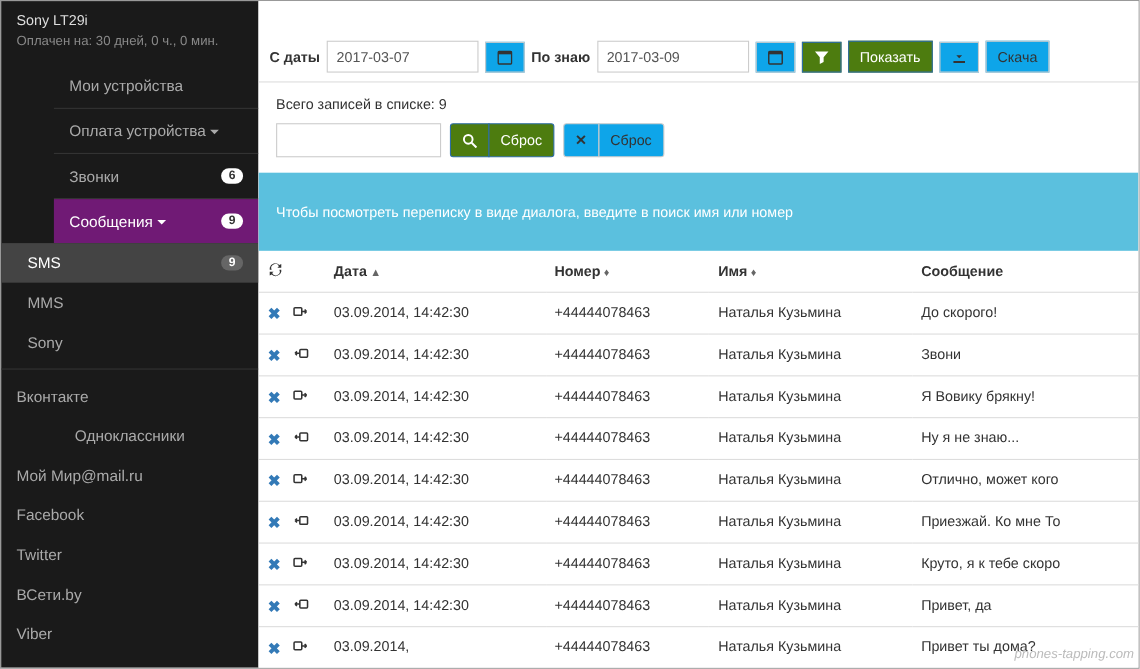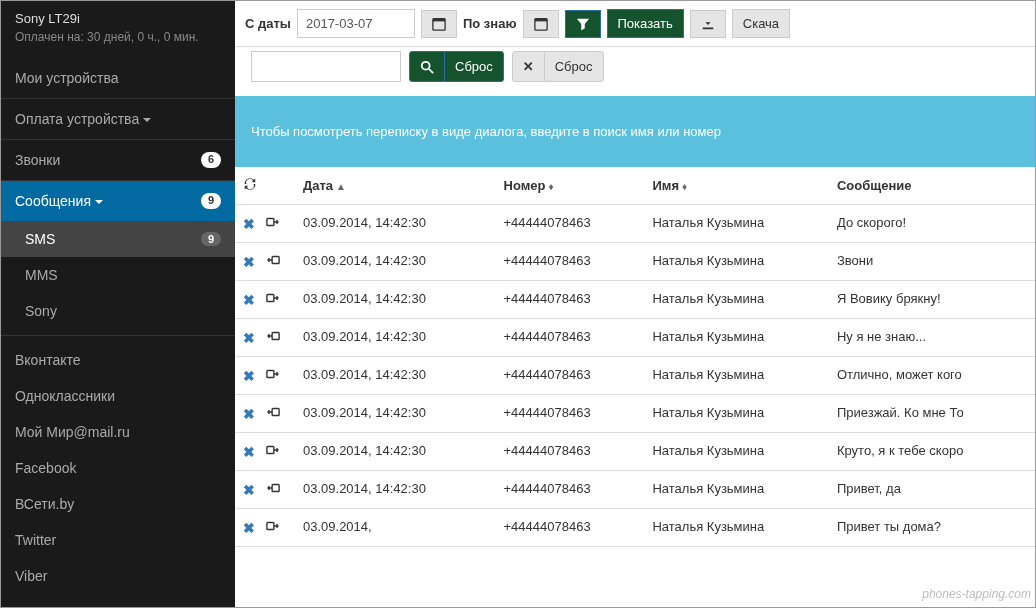--- a/index.html
+++ b/index.html
@@ -1,36 +1,36 @@
 <!DOCTYPE html>
 <html><head>
 <meta charset="utf-8">
 <style>
 * { box-sizing: border-box; margin: 0; padding: 0; }
 body { font-family: Arial, sans-serif; font-size: 13px; width: 1036px; height: 608px; overflow: hidden; background: #fff; border: 1px solid #999; position: relative; }
 .app { display: flex; height: 100%; }
 .sidebar { width: 234px; background: #1a1a1a; color: #ccc; display: flex; flex-direction: column; font-size: 14px; }
 .sb-header { padding: 10px 14px 4px; color: #ddd; font-size: 13px; }
 .sb-sub { padding: 0 14px 14px; color: #888; font-size: 12px; }
-.sb-item { padding: 12px 14px; color: #aaa; cursor: pointer; display: flex; justify-content: space-between; }
+.sb-item { padding: 12px 14px; color: #aaa; cursor: pointer; display: flex; align-items: center; justify-content: space-between; margin-left: 48px; }
 .sb-item.border-b { border-bottom: 1px solid #333; }
-.sb-item.active { background: #0369a1; color: #fff; }
+.sb-item.active { background: #701a75; color: #fff; }
 .sb-sub-item { padding: 10px 14px 10px 24px; color: #aaa; cursor: pointer; display: flex; justify-content: space-between; align-items: center; }
 .sb-sub-item.active { background: #444; color: #fff; }
 .badge { background: #fff; color: #333; border-radius: 9px; padding: 1px 7px; font-size: 11px; font-weight: bold; }
 .badge-muted { background: #666; color: #fff; }
 .caret { display: inline-block; width: 0; height: 0; margin-left: 4px; vertical-align: middle; border-top: 4px solid; border-right: 4px solid transparent; border-left: 4px solid transparent; }
 .sb-divider { border-top: 1px solid #333; margin: 6px 0; }
 .main { flex: 1; display: flex; flex-direction: column; overflow: hidden; background: #fff; }
-.toolbar { display: flex; align-items: center; gap: 6px; padding: 8px 10px; border-bottom: 1px solid #ddd; }
+.toolbar { display: flex; align-items: center; gap: 6px; padding: 8px 10px; border-bottom: 1px solid #ddd; margin-top: 28px; }
 .label-bold { font-weight: bold; color: #333; }
 .input { border: 1px solid #ccc; padding: 6px 8px; font-size: 13px; color: #555; }
-.w150 { width: 118px; }
-.btn { border: 1px solid #ccc; background: #e5e5e5; padding: 6px 10px; cursor: pointer; display: inline-flex; align-items: center; gap: 5px; color: #333; font-size: 13px; }
-.btn-primary { background: #14532d; color: #fff; border-color: #2e6da4; }
+.w150 { width: 138px; }
+.btn { border: 1px solid #ccc; background: #0ea5e9; padding: 6px 10px; cursor: pointer; display: inline-flex; align-items: center; gap: 5px; color: #333; font-size: 13px; }
+.btn-primary { background: #4d7c0f; color: #fff; border-color: #2e6da4; }
 .icon { display: inline-flex; align-items: center; justify-content: center; width: 14px; height: 14px; }
 .subheader { padding: 12px 16px 6px; color: #333; }
 .search-row { display: flex; gap: 0; padding: 4px 16px 14px; }
 .search-input { width: 150px; border: 1px solid #ccc; padding: 7px 8px; }
 .btn-group { display: inline-flex; }
 .btn-group .btn:first-child { border-radius: 3px 0 0 3px; }
 .btn-group .btn:last-child { border-radius: 0 3px 3px 0; margin-left: -1px; }
 .info-bar { background: #5bc0de; color: #fff; padding: 28px 16px; font-size: 13px; }
 .table { width: 100%; border-collapse: collapse; }
 .table th { text-align: left; padding: 10px 8px; border-bottom: 1px solid #ddd; font-weight: bold; color: #333; font-size: 13px; margin-left: 16px; }
@@ -73,54 +73,55 @@
         <span>MMS</span>
       </div>
     <div class="sb-sub-item">
         <span>Sony</span>
       </div>
     <div class="sb-divider"></div>
     <div id="social-list">
         <div class="sb-sub-item" style="padding-left: 14px;">
           <span>Вконтакте</span>
         </div>
-        <div class="sb-sub-item" style="padding-left: 14px;">
+        <div class="sb-sub-item" style="padding-left: 14px; justify-content: center;">
           <span>Одноклассники</span>
         </div>
         <div class="sb-sub-item" style="padding-left: 14px;">
           <span>Мой Мир@mail.ru</span>
         </div>
         <div class="sb-sub-item" style="padding-left: 14px;">
           <span>Facebook</span>
         </div>
         <div class="sb-sub-item" style="padding-left: 14px;">
+          <span>Twitter</span>
+        </div>
+        <div class="sb-sub-item" style="padding-left: 14px;">
           <span>ВСети.by</span>
-        </div>
-        <div class="sb-sub-item" style="padding-left: 14px;">
-          <span>Twitter</span>
         </div>
         <div class="sb-sub-item" style="padding-left: 14px;">
           <span>Viber</span>
         </div>
       </div>
   </div>
 
   <div class="main">
     <div class="toolbar">
       <span class="label-bold">С даты</span>
       <input class="input w150" value="2017-03-07" style="">
       <button class="btn">
           <span class="icon">
             <svg viewBox="0 0 16 16" width="14" height="14" fill="#333">
               <rect x="1" y="2" width="14" height="13" rx="1" fill="none" stroke="#333" stroke-width="1.5"></rect>
               <rect x="1" y="2" width="14" height="3" fill="#333"></rect>
             </svg>
           </span>
         </button>
       <span class="label-bold">По знаю</span>
+      <input class="input w150" value="2017-03-09" style="">
       <button class="btn">
           <span class="icon">
             <svg viewBox="0 0 16 16" width="14" height="14" fill="#333">
               <rect x="1" y="2" width="14" height="13" rx="1" fill="none" stroke="#333" stroke-width="1.5"></rect>
               <rect x="1" y="2" width="14" height="3" fill="#333"></rect>
             </svg>
           </span>
         </button>
       <button class="btn btn-primary">
           <span class="icon">
@@ -137,20 +138,21 @@
             <svg viewBox="0 0 16 16" width="14" height="14" fill="#333">
               <path d="M8 1v8M5 6l3 3 3-3M2 12h12v2H2z"></path>
             </svg>
           </span>
         </button>
       <button class="btn">
           <span>Скача</span>
         </button>
     </div>
 
+    <div class="subheader">Всего записей в списке: 9</div>
     <div class="search-row">
       <input class="search-input" style="">
       <span style="width:8px"></span>
       <div class="btn-group">
         <button class="btn btn-primary">
             <span class="icon">
               <svg viewBox="0 0 16 16" width="14" height="14" fill="none" stroke="#fff" stroke-width="2">
                 <circle cx="6.5" cy="6.5" r="4.5"></circle>
                 <line x1="10" y1="10" x2="15" y2="15"></line>
               </svg>

